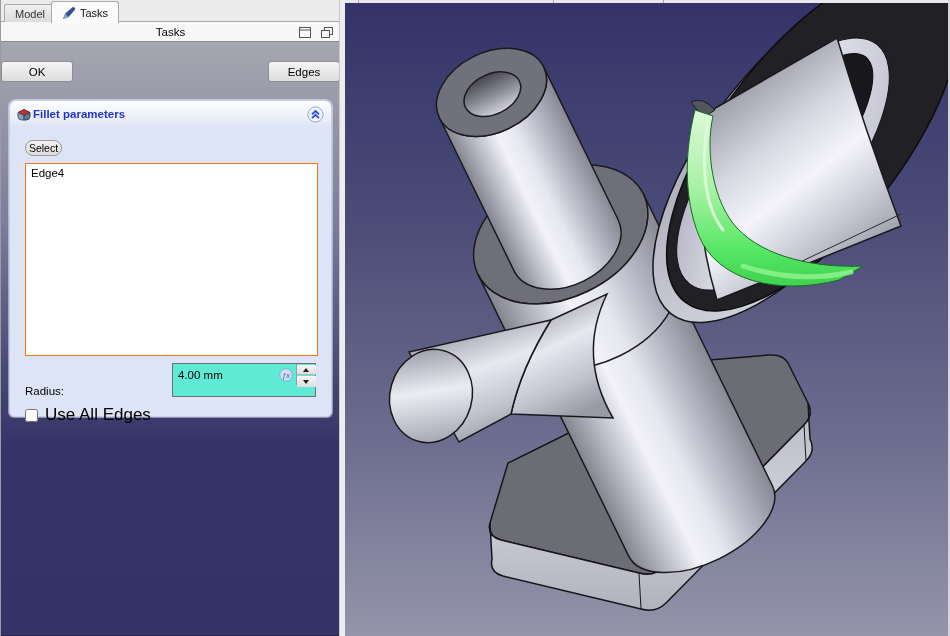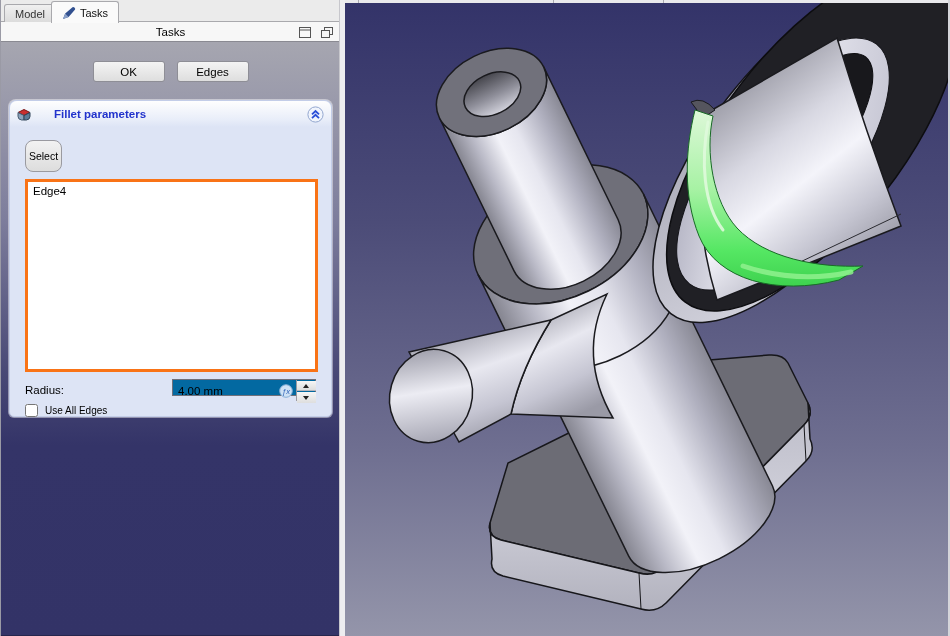--- a/index.html
+++ b/index.html
@@ -17,51 +17,51 @@
   .titlebar { position:absolute; left:0; top:22px; width:339px; height:20px; background:#f7f7f7;
               border-bottom:1px solid #8a8a92; display:flex; align-items:center; }
   .titlebar .title { flex:1; text-align:center; font-size:11.5px; color:#000; }
   .tb-icons { position:absolute; right:6px; top:3px; display:flex; gap:8px; }
   .tb-btn { width:14px; height:14px; display:flex; align-items:center; justify-content:center; cursor:default; }
 
   .panelbody { position:absolute; left:0; top:42px; width:339px; height:594px;
     background:linear-gradient(180deg,#a6a6b0 0%, #9a9aab 10%, #7d7d9c 30%, #4a4a77 55%, #343468 68%, #333367 100%);
     border-bottom:1px solid #26264d; }
 
-  .btnrow { position:absolute; left:0; top:19px; width:339px; display:flex; justify-content:center; gap:12px; }
+  .btnrow { position:absolute; left:0; top:19px; width:339px; display:flex; justify-content:space-between; gap:12px; }
   .pushbtn { width:72px; height:21px; background:linear-gradient(#f4f4f4,#dedede); border:1px solid #8e8e96;
              border-radius:3px; font-family:inherit; font-size:11.5px; color:#000; }
 
   
   .filletbox { position:absolute; left:8px; top:58px; width:323px; height:317px; background:#dde4f5;
                border:1px solid #c3cde8; border-radius:7px 7px 5px 5px; box-shadow:0 0 0 1px rgba(255,255,255,.45); }
   .boxheader { position:relative; height:26px; border-radius:7px 7px 0 0;
                background:linear-gradient(#fefefe,#e9eef9 70%,#dde4f5); display:flex; align-items:center; padding:0 6px; }
-  .boxheader .htitle { color:#2233cc; font-weight:bold; font-size:11.5px; margin-left:22px; }
+  .boxheader .htitle { color:#2233cc; font-weight:bold; font-size:11.5px; margin-left:1px; }
   .collapsebtn { position:absolute; right:7px; top:5px; width:17px; height:17px; cursor:default; }
   .boxcontent { padding:13px 15px 0 15px; }
-  .selectbtn { width:37px; height:32px; background:linear-gradient(#f2f2f2,#ddd); border:1px solid #9a9aa0;
+  .selectbtn { width:37px; height:16px; background:linear-gradient(#f2f2f2,#ddd); border:1px solid #9a9aa0;
                border-radius:8px; font-family:inherit; font-size:10.5px; color:#000; padding:0; }
-  .edgelist { margin-top:7px; width:293px; height:193px; background:#fff; border:3px solid #f97316; overflow:hidden; }
+  .edgelist { margin-top:7px; width:293px; height:193px; background:#fff; border:1px solid #f97316; overflow:hidden; }
   .edgeitem { padding:3px 5px; font-size:11.5px; color:#000; }
   .radiusrow { margin-top:7px; display:flex; align-items:flex-end; }
   .radiusrow label { font-size:11.5px; color:#000; }
-  .spinbox { margin-left:auto; position:relative; width:144px; height:17px; background:#0369a1; border:1px solid #70707a; }
+  .spinbox { margin-left:auto; position:relative; width:144px; height:34px; background:#5eead4; border:1px solid #70707a; }
   .radius-input { position:absolute; left:0; top:0; width:105px; height:21px; border:none; outline:none;
                   font-family:inherit; font-size:11.5px; padding:2px 0 2px 5px; background:transparent; }
   .fxbtn { position:absolute; right:22px; top:4px; width:14px; height:14px; cursor:default;margin-left:16px; }
   .spinner { position:absolute; right:0; top:0; width:19px; height:21px; border-left:1px solid #9a9aa0; }
   .spinbtn { width:19px; height:10.5px; background:linear-gradient(#f6f6f6,#dedede); border:0; position:relative; }
   .spinbtn.up { border-bottom:1px solid #b5b5bb; }
   .arrow-up, .arrow-down { position:absolute; left:6px; width:0; height:0; border-left:3.5px solid transparent; border-right:3.5px solid transparent; }
   .arrow-up   { top:3px;  border-bottom:4px solid #222; }
   .arrow-down { top:4px;  border-top:4px solid #222; }
   .checkrow { margin-top:8px; display:flex; align-items:center; gap:7px; }
   .checkrow input { width:13px; height:13px; margin:0; }
-  .checkrow label { font-size:10px; color:#000; }
+  .checkrow label { font-size:17px; color:#000; }
 
   
   .splitter { position:absolute; left:339px; top:0; width:6px; height:636px; background:#ededf0; border-left:1px solid #c7c7cc; }
   .view3d { position:absolute; left:345px; top:0; width:605px; height:636px; }
   .view3d svg { position:absolute; left:0; top:0; }
   .topstrip { position:absolute; left:0; top:0; width:605px; height:3px; background:#e9e9ec; z-index:5; }
   .tick { position:absolute; top:0; width:1px; height:3px; background:#a9a9b0; }
   .rightstrip { position:absolute; right:0; top:0; width:2px; height:636px; background:#d5d5da; z-index:5; }
 </style>
 </head>

